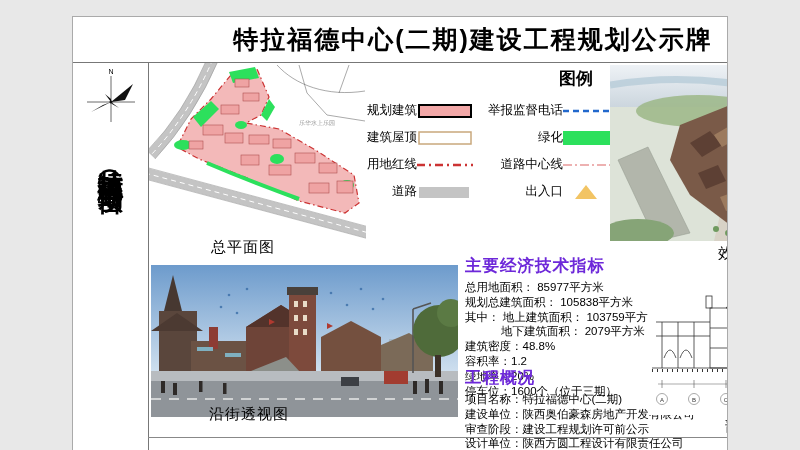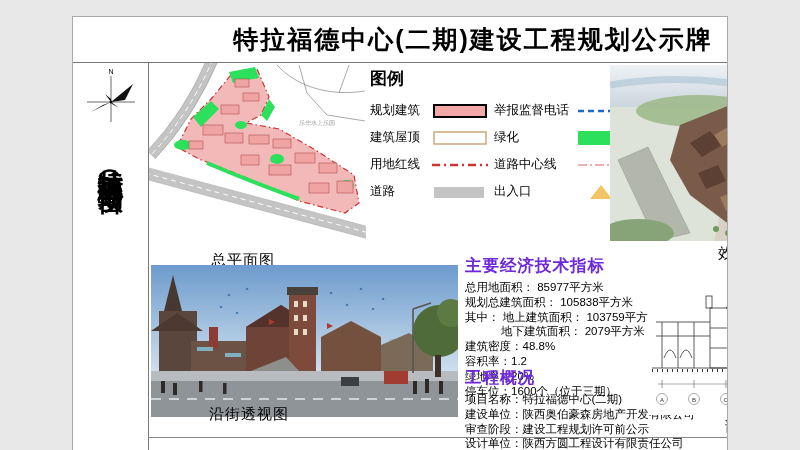--- a/index.html
+++ b/index.html
@@ -8,21 +8,21 @@
   #header{position:absolute;left:0;top:0;width:800px;height:45px;border-bottom:1px solid #777;display:flex;align-items:center;justify-content:center;}
   #header .title{font-size:25px;font-weight:700;letter-spacing:2px;color:#000;}
   
   #sidebar{position:absolute;left:0;top:45px;width:75px;height:405px;border-right:1px solid #777;}
   #compass{position:absolute;left:8px;top:6px;width:60px;height:60px;}
   .v-title{position:absolute;left:50%;transform:translateX(-50%);top:88px;writing-mode:vertical-rl;font-size:25px;font-weight:700;letter-spacing:2px;color:#000;line-height:1;}
   
   .panel{position:absolute;background:#fff;}
   .panel-label{position:absolute;font-size:15px;color:#000;white-space:nowrap;letter-spacing:1px;}
   
-  #legend{position:absolute;left:297px;top:50px;width:238px;}
+  #legend{position:absolute;left:282px;top:50px;width:238px;text-align:right;}
   #legend .lg-title{font-size:17px;font-weight:700;margin:0 0 12px 0;color:#000;}
   .lg-grid{display:grid;grid-template-columns:62px 62px 84px 30px;grid-row-gap:10px;align-items:center;}
   .lg-label{font-size:12.5px;color:#000;white-space:nowrap;}
   .lg-sw{width:56px;height:16px;}
   .sw-pink{fill:var(--planned-building,#f3a8a8);stroke:#000;stroke-width:2;}
   .sw-roof{fill:#fff;stroke:var(--building-roof-border,#c9a87c);stroke-width:1.5;}
   .sw-redline{stroke:var(--land-red-line,#cc3333);stroke-width:2.6;stroke-dasharray:8 4 2 4;}
   .sw-road{fill:var(--road,#c4c4c4);}
   .sw-blue{stroke:var(--basement-outline,#2268cc);stroke-width:2.6;stroke-dasharray:6 4;}
   .sw-green{fill:var(--greenery,#2ce05c);}
@@ -109,21 +109,21 @@
         <rect class="map-bldg" x="146" y="90" width="20" height="10"></rect>
         <rect class="map-bldg" x="170" y="100" width="18" height="10"></rect>
         <rect class="map-bldg" x="188" y="118" width="16" height="12"></rect>
         <rect class="map-bldg" x="160" y="120" width="20" height="10"></rect>
         <rect class="map-bldg" x="120" y="102" width="22" height="10"></rect>
         <rect class="map-bldg" x="92" y="92" width="18" height="10"></rect>
       </g>
       <text x="150" y="62" font-size="6" fill="#999">乐华水上乐园</text>
     </svg>
   </div>
-  <div class="panel-label" style="left:138px;top:234px;text-decoration:underline;">总平面图</div>
+  <div class="panel-label" style="left:138px;top:221px;">总平面图</div>
 
   <div id="legend">
     <div class="lg-title">图例</div>
     <div class="lg-grid">
       <span class="lg-label">规划建筑</span>
       <svg class="lg-sw" viewBox="0 0 56 16">
           <rect class="sw-pink" x="2" y="2" width="52" height="12"></rect>
         </svg>
       <span class="lg-label">举报监督电话</span>
       <svg class="lg-sw" viewBox="0 0 56 16">

